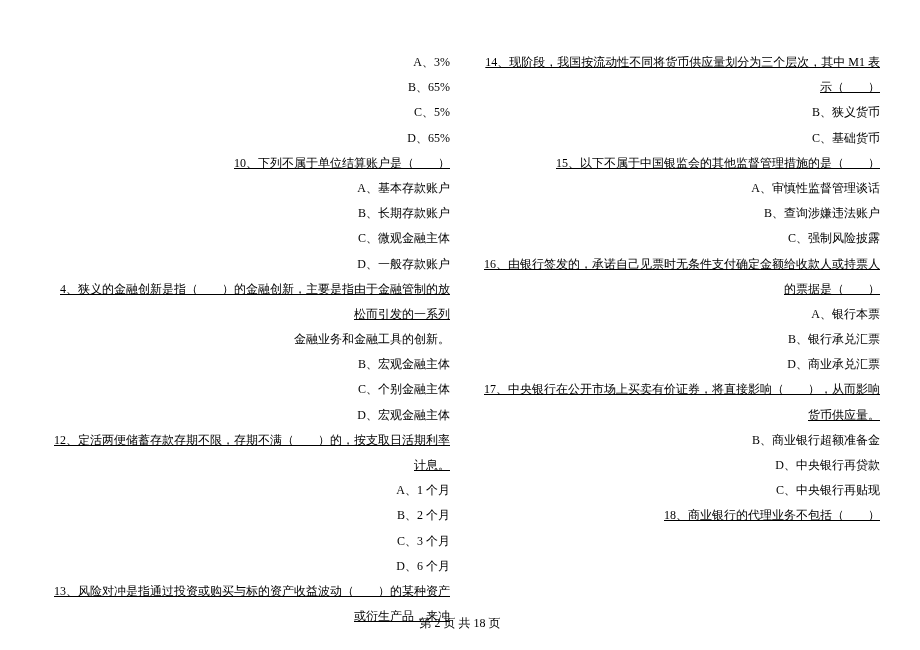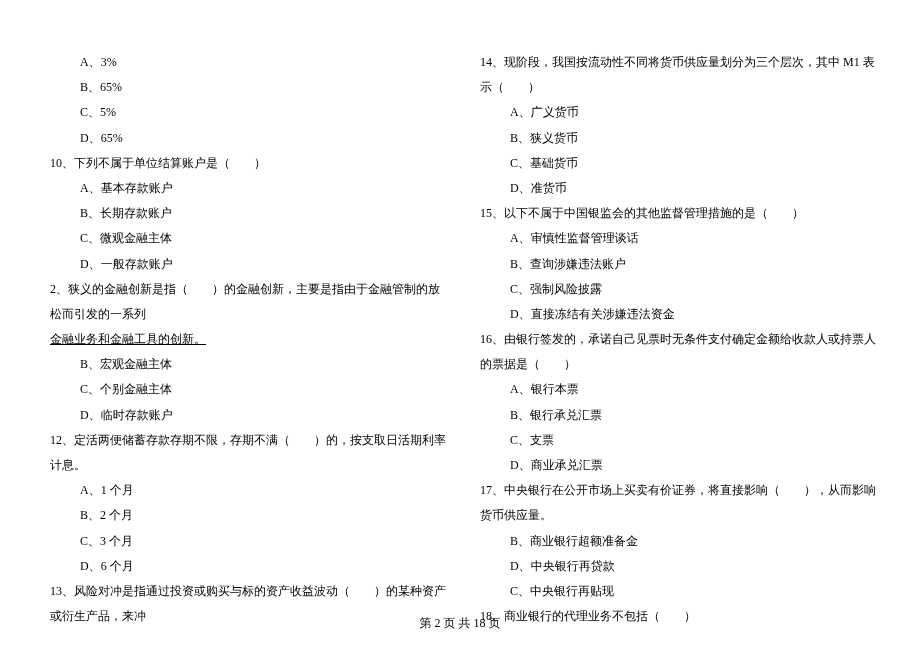--- a/index.html
+++ b/index.html
@@ -18,30 +18,31 @@
     display: flex;
     flex-direction: row;
     padding: 50px 30px 0 30px;
     box-sizing: border-box;
     height: 620px;
   }
   .col {
     flex: 1;
     padding: 0 10px;
     line-height: 2.1;
+    text-align: right;
   }
   .opt {
     padding-left: 40px;
   }
   .q {
     padding-left: 10px;
+    text-decoration: underline;
   }
   .q-cont {
     padding-left: 10px;
-    text-decoration: underline;
   }
   .footer {
     position: absolute;
     bottom: 18px;
     left: 0;
     right: 0;
     text-align: center;
     font-size: 12px;
   }
 </style>
@@ -54,53 +55,49 @@
     <div class="opt">B、65%</div>
     <div class="opt">C、5%</div>
     <div class="opt">D、65%</div>
 
     <div class="q">10、下列不属于单位结算账户是（　　）</div>
     <div class="opt">A、基本存款账户</div>
     <div class="opt">B、长期存款账户</div>
     <div class="opt">C、微观金融主体</div>
     <div class="opt">D、一般存款账户</div>
 
-    <div class="q">2、狭义的金融创新是指（　　）的金融创新，主要是指由于金融管制的放松而引发的一系列</div>
+    <div class="q">4、狭义的金融创新是指（　　）的金融创新，主要是指由于金融管制的放松而引发的一系列</div>
     <div class="q-cont">金融业务和金融工具的创新。</div>
     <div class="opt">B、宏观金融主体</div>
     <div class="opt">C、个别金融主体</div>
-    <div class="opt">D、临时存款账户</div>
+    <div class="opt">D、宏观金融主体</div>
 
     <div class="q">12、定活两便储蓄存款存期不限，存期不满（　　）的，按支取日活期利率计息。</div>
     <div class="opt">A、1 个月</div>
     <div class="opt">B、2 个月</div>
     <div class="opt">C、3 个月</div>
     <div class="opt">D、6 个月</div>
 
     <div class="q">13、风险对冲是指通过投资或购买与标的资产收益波动（　　）的某种资产或衍生产品，来冲</div>
 
   </div>
 
   <div class="col">
     <div class="q">14、现阶段，我国按流动性不同将货币供应量划分为三个层次，其中 M1 表示（　　）</div>
-    <div class="opt">A、广义货币</div>
     <div class="opt">B、狭义货币</div>
     <div class="opt">C、基础货币</div>
-    <div class="opt">D、准货币</div>
 
     <div class="q">15、以下不属于中国银监会的其他监督管理措施的是（　　）</div>
     <div class="opt">A、审慎性监督管理谈话</div>
     <div class="opt">B、查询涉嫌违法账户</div>
     <div class="opt">C、强制风险披露</div>
-    <div class="opt">D、直接冻结有关涉嫌违法资金</div>
 
     <div class="q">16、由银行签发的，承诺自己见票时无条件支付确定金额给收款人或持票人的票据是（　　）</div>
     <div class="opt">A、银行本票</div>
     <div class="opt">B、银行承兑汇票</div>
-    <div class="opt">C、支票</div>
     <div class="opt">D、商业承兑汇票</div>
 
     <div class="q">17、中央银行在公开市场上买卖有价证券，将直接影响（　　），从而影响货币供应量。</div>
     <div class="opt">B、商业银行超额准备金</div>
     <div class="opt">D、中央银行再贷款</div>
     <div class="opt">C、中央银行再贴现</div>
 
     <div class="q">18、商业银行的代理业务不包括（　　）</div>
 
   </div>

